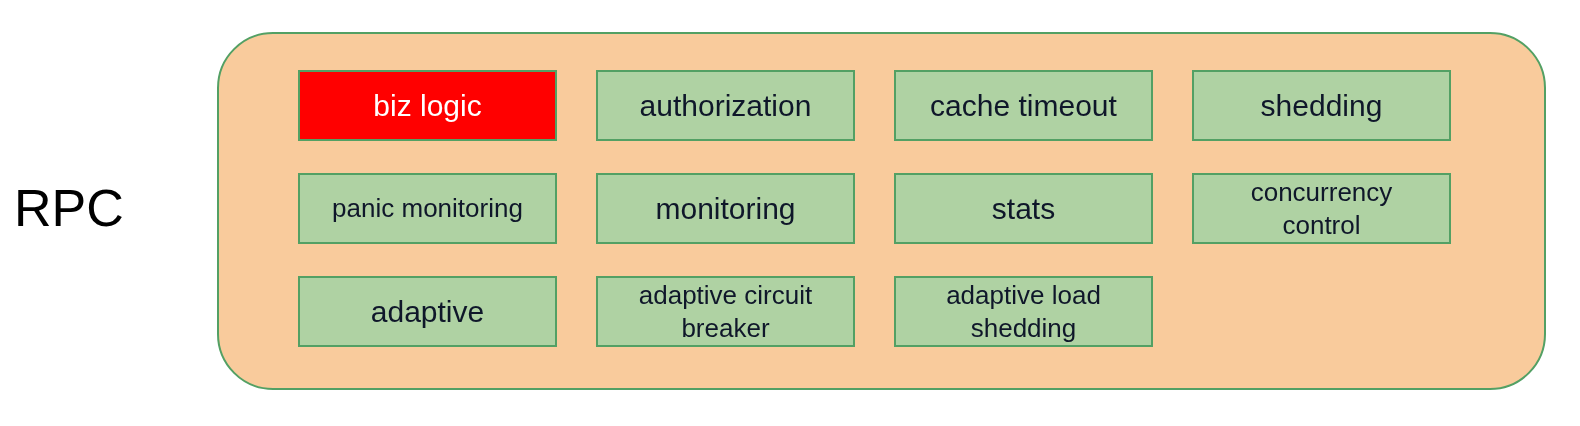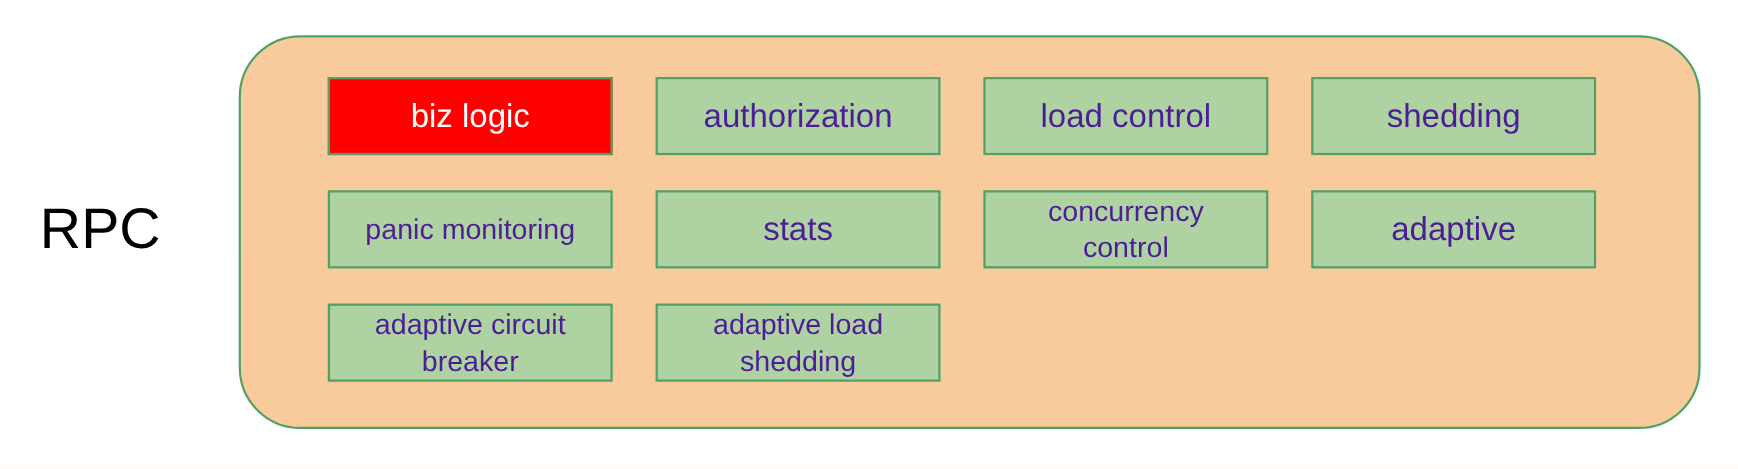--- a/index.html
+++ b/index.html
@@ -13,21 +13,21 @@
     width: 1580px;
     height: 426px;
     background: #ffffff;
     overflow: hidden;
   }
   .rpc-label {
     position: absolute;
     left: 14px;
     top: 178px;
     width: 132px;
-    text-align: right;
+    text-align: left;
     font-size: 52px;
     line-height: 60px;
     color: #000000;
     letter-spacing: 0px;
   }
   .rpc-container {
     position: absolute;
     left: 217px;
     top: 32px;
     width: 1329px;
@@ -48,21 +48,21 @@
   }
   .cell {
     height: 71px;
     box-sizing: border-box;
     background: #AFD2A3;
     border: 2px solid #53A064;
     display: flex;
     align-items: center;
     justify-content: center;
     text-align: center;
-    color: #4c1d95;
+    color: #0f172a;
     white-space: pre-line;
   }
   .cell.lg { font-size: 30px; line-height: 34px; }
   .cell.sm { font-size: 26px; line-height: 33px; }
   .cell.highlight {
     background: #FF0000;
     color: #FFFFFF;
   }
 </style>
 </head>
@@ -73,26 +73,27 @@
   <div class="rpc-label">RPC</div>
 
   <div class="rpc-container">
 
     <div class="grid">
 
       <div class="cell lg highlight">biz logic</div>
 
       <div class="cell lg">authorization</div>
 
-      <div class="cell lg">load control</div>
+      <div class="cell lg">cache timeout</div>
 
       <div class="cell lg">shedding</div>
 
       <div class="cell sm">panic monitoring</div>
 
+      <div class="cell lg">monitoring</div>
 
       <div class="cell lg">stats</div>
 
       <div class="cell sm">concurrency
 control</div>
 
       <div class="cell lg">adaptive</div>
 
 
       <div class="cell sm">adaptive circuit

